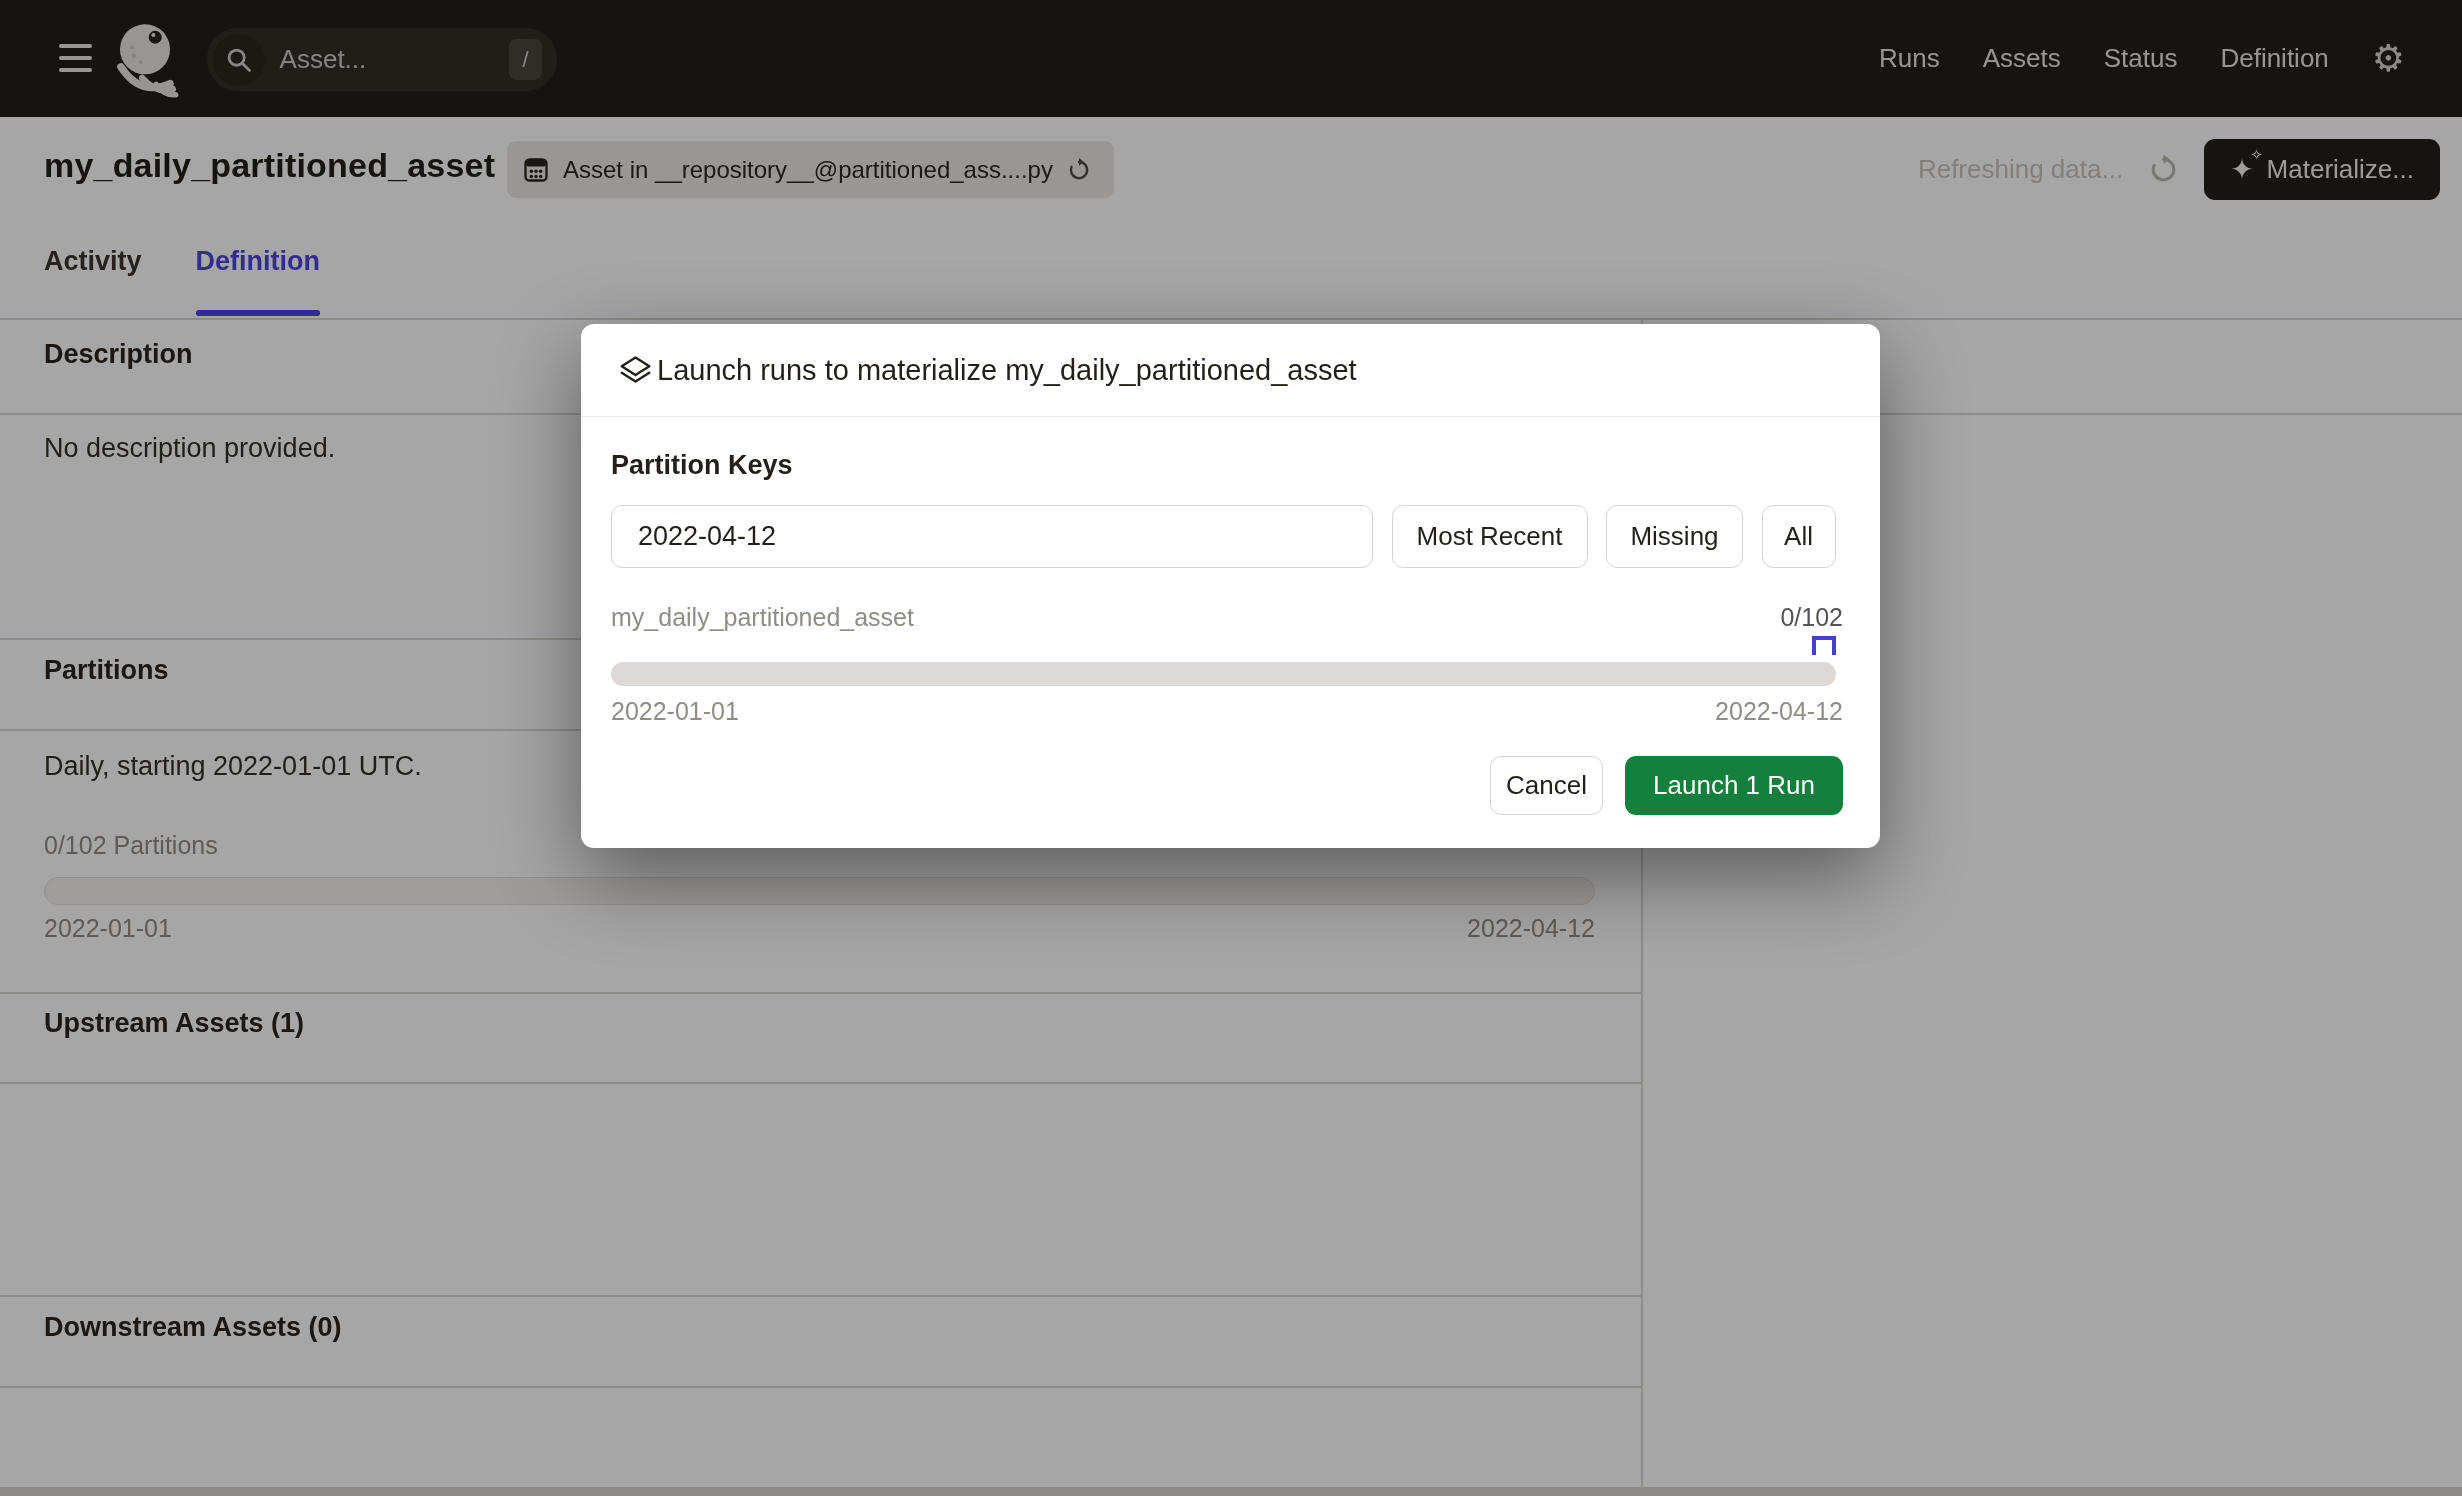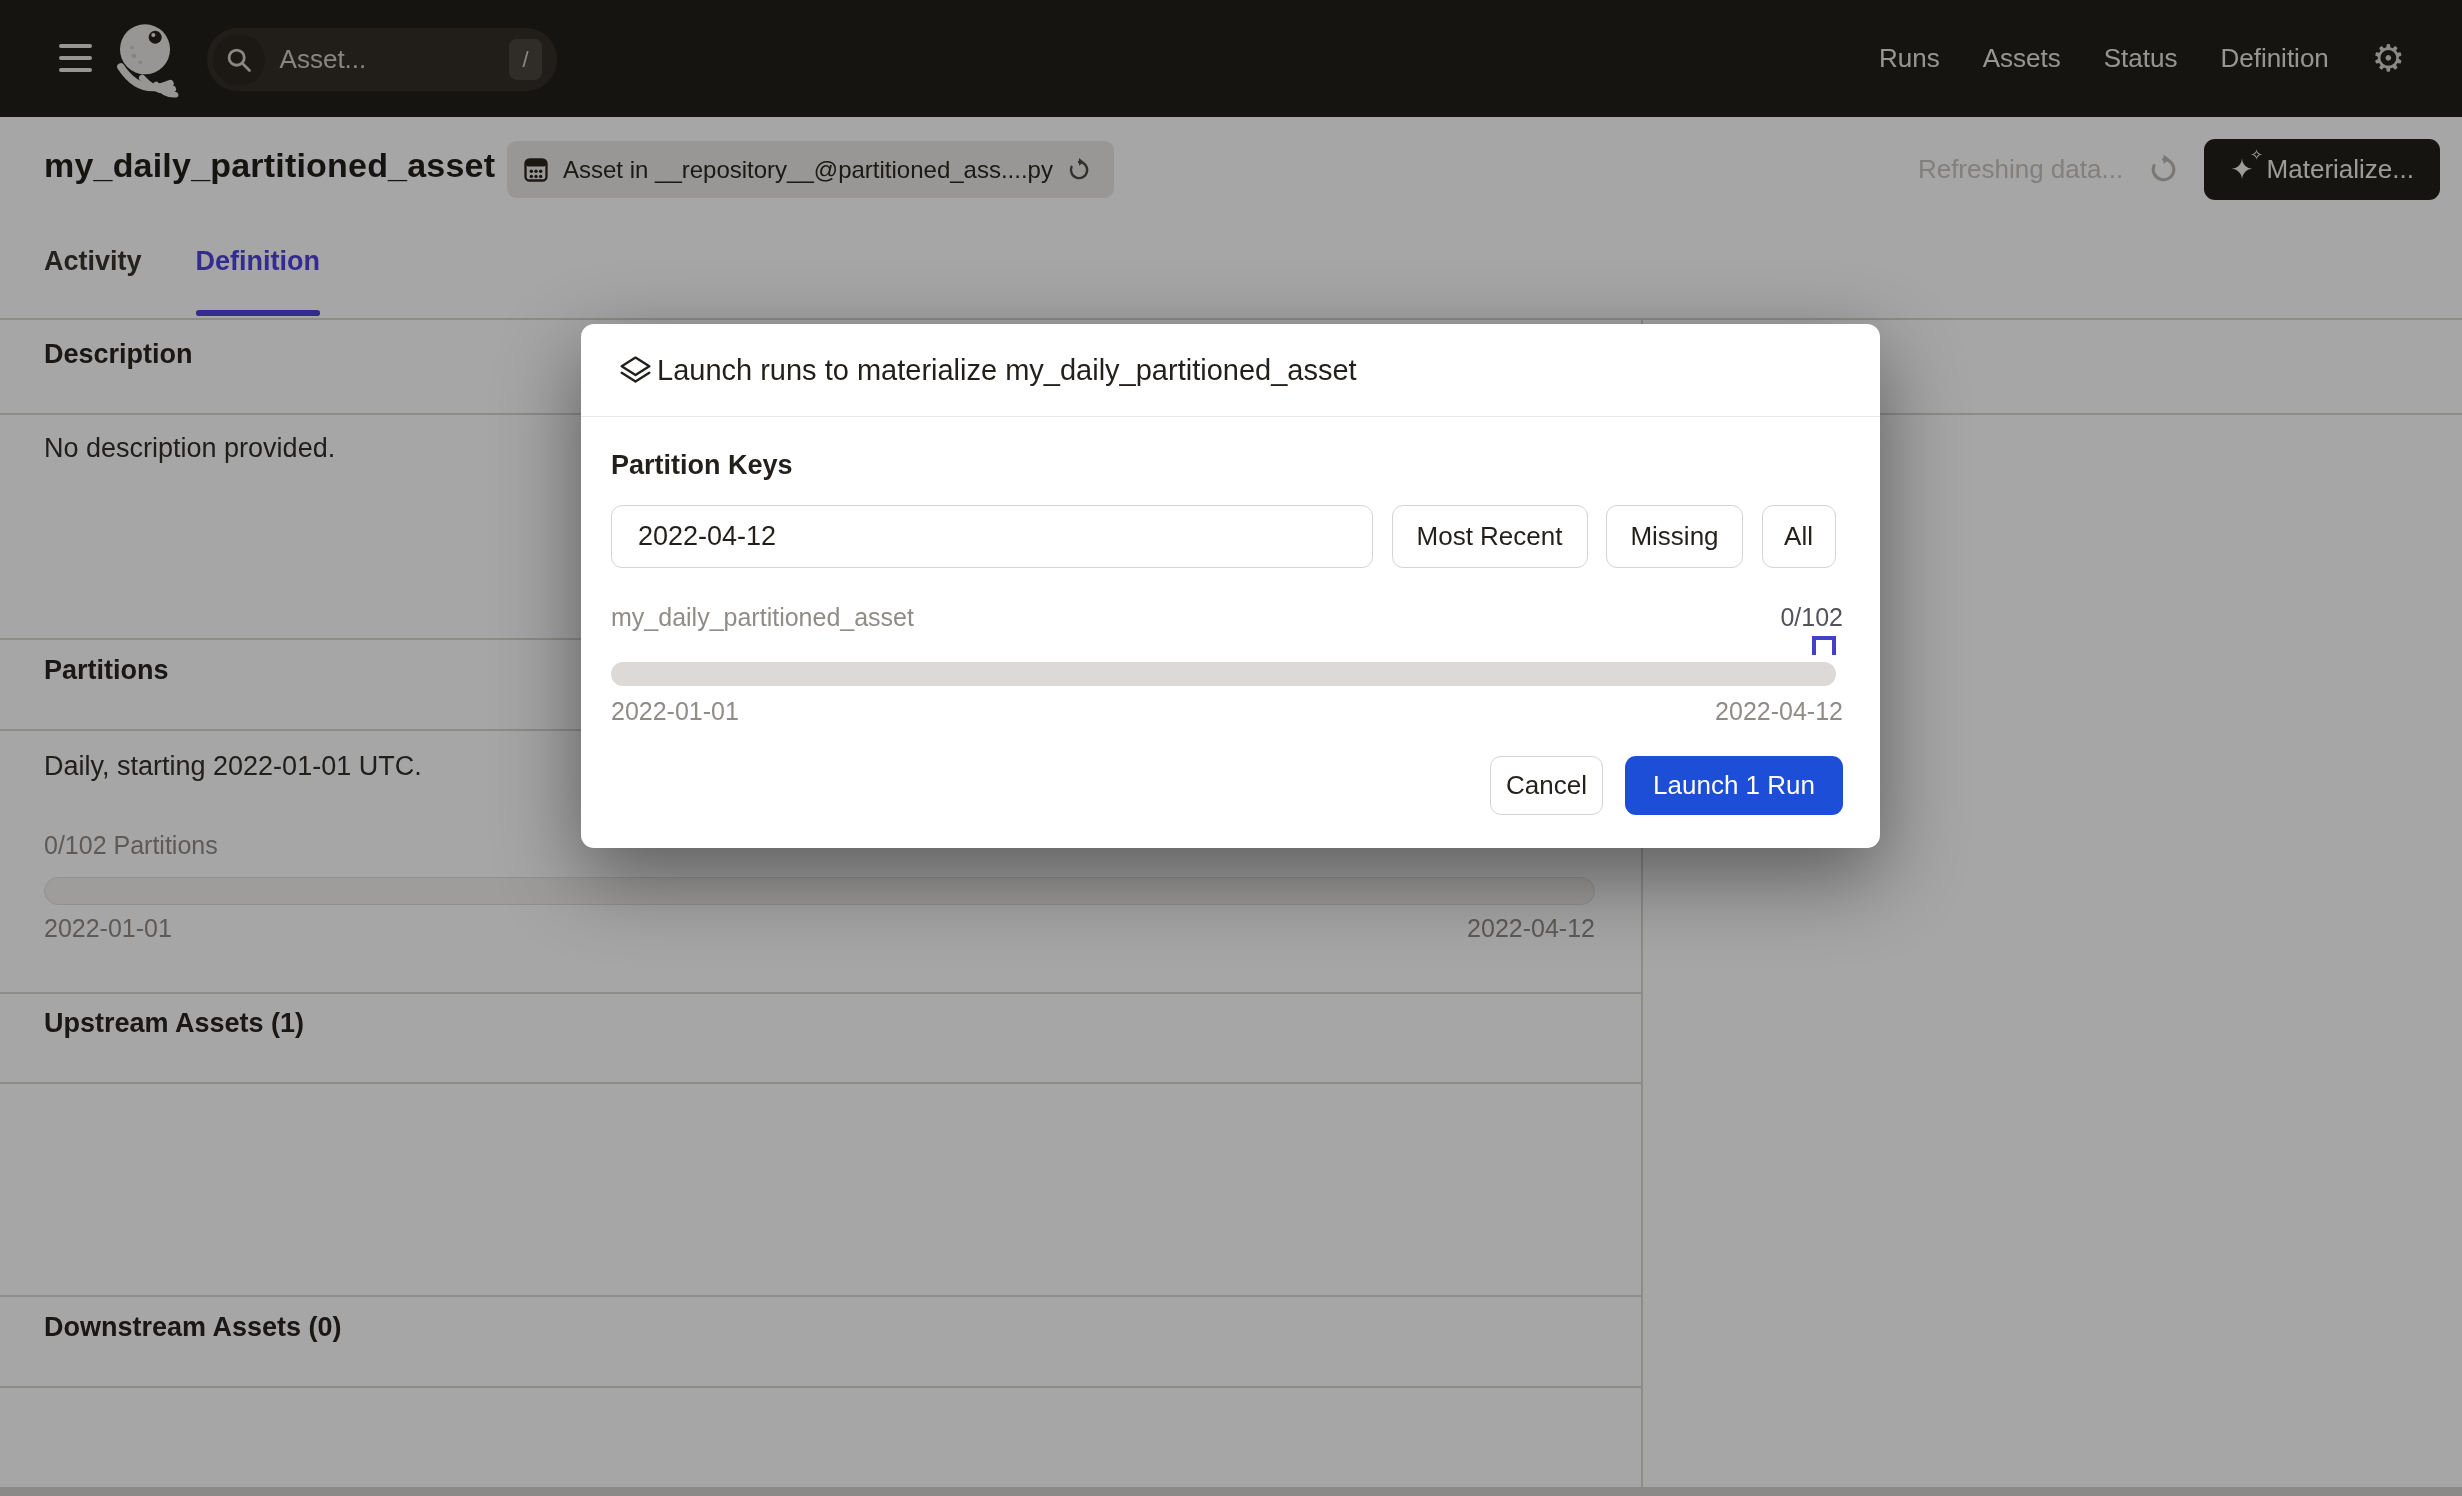--- a/index.html
+++ b/index.html
@@ -72,21 +72,21 @@
   .asset-row .nm { font-size:25px; color:#908C87; }
   .asset-row .ct { font-size:25px; color:#56525C; }
   .mbar-wrap { position:relative; margin-top:30px; }
   .marker { position:absolute; right:7.4px; top:-26px; width:24px; height:18.5px;
             border:4.6px solid #453FC9; border-bottom:none; }
   .mbar { width:1225px; height:24px; border-radius:12px; background:#DCD9D6; }
   .mdates { margin-top:11px; display:flex; justify-content:space-between; font-size:25px; color:#908C87; }
   .modal-footer { position:absolute; right:37px; bottom:33px; display:flex; gap:22px; }
   .btn-cancel { width:113px; height:59px; border:1.9px solid #D7D4D0; border-radius:11px; background:#fff;
                 font-size:26px; color:#231F1B; cursor:pointer; font-family:"Liberation Sans", sans-serif; }
-  .btn-launch { width:218px; height:59px; border:none; border-radius:11px; background:#1d4ed8;
+  .btn-launch { width:218px; height:59px; border:none; border-radius:11px; background:#15803d;
                 font-size:26px; color:#FFFDFB; cursor:pointer; font-family:"Liberation Sans", sans-serif; }
 </style>
 </head>
 <body>
 
 <div id="app">
 
   <div class="topnav">
     <div class="hamburger">
       <span></span>

